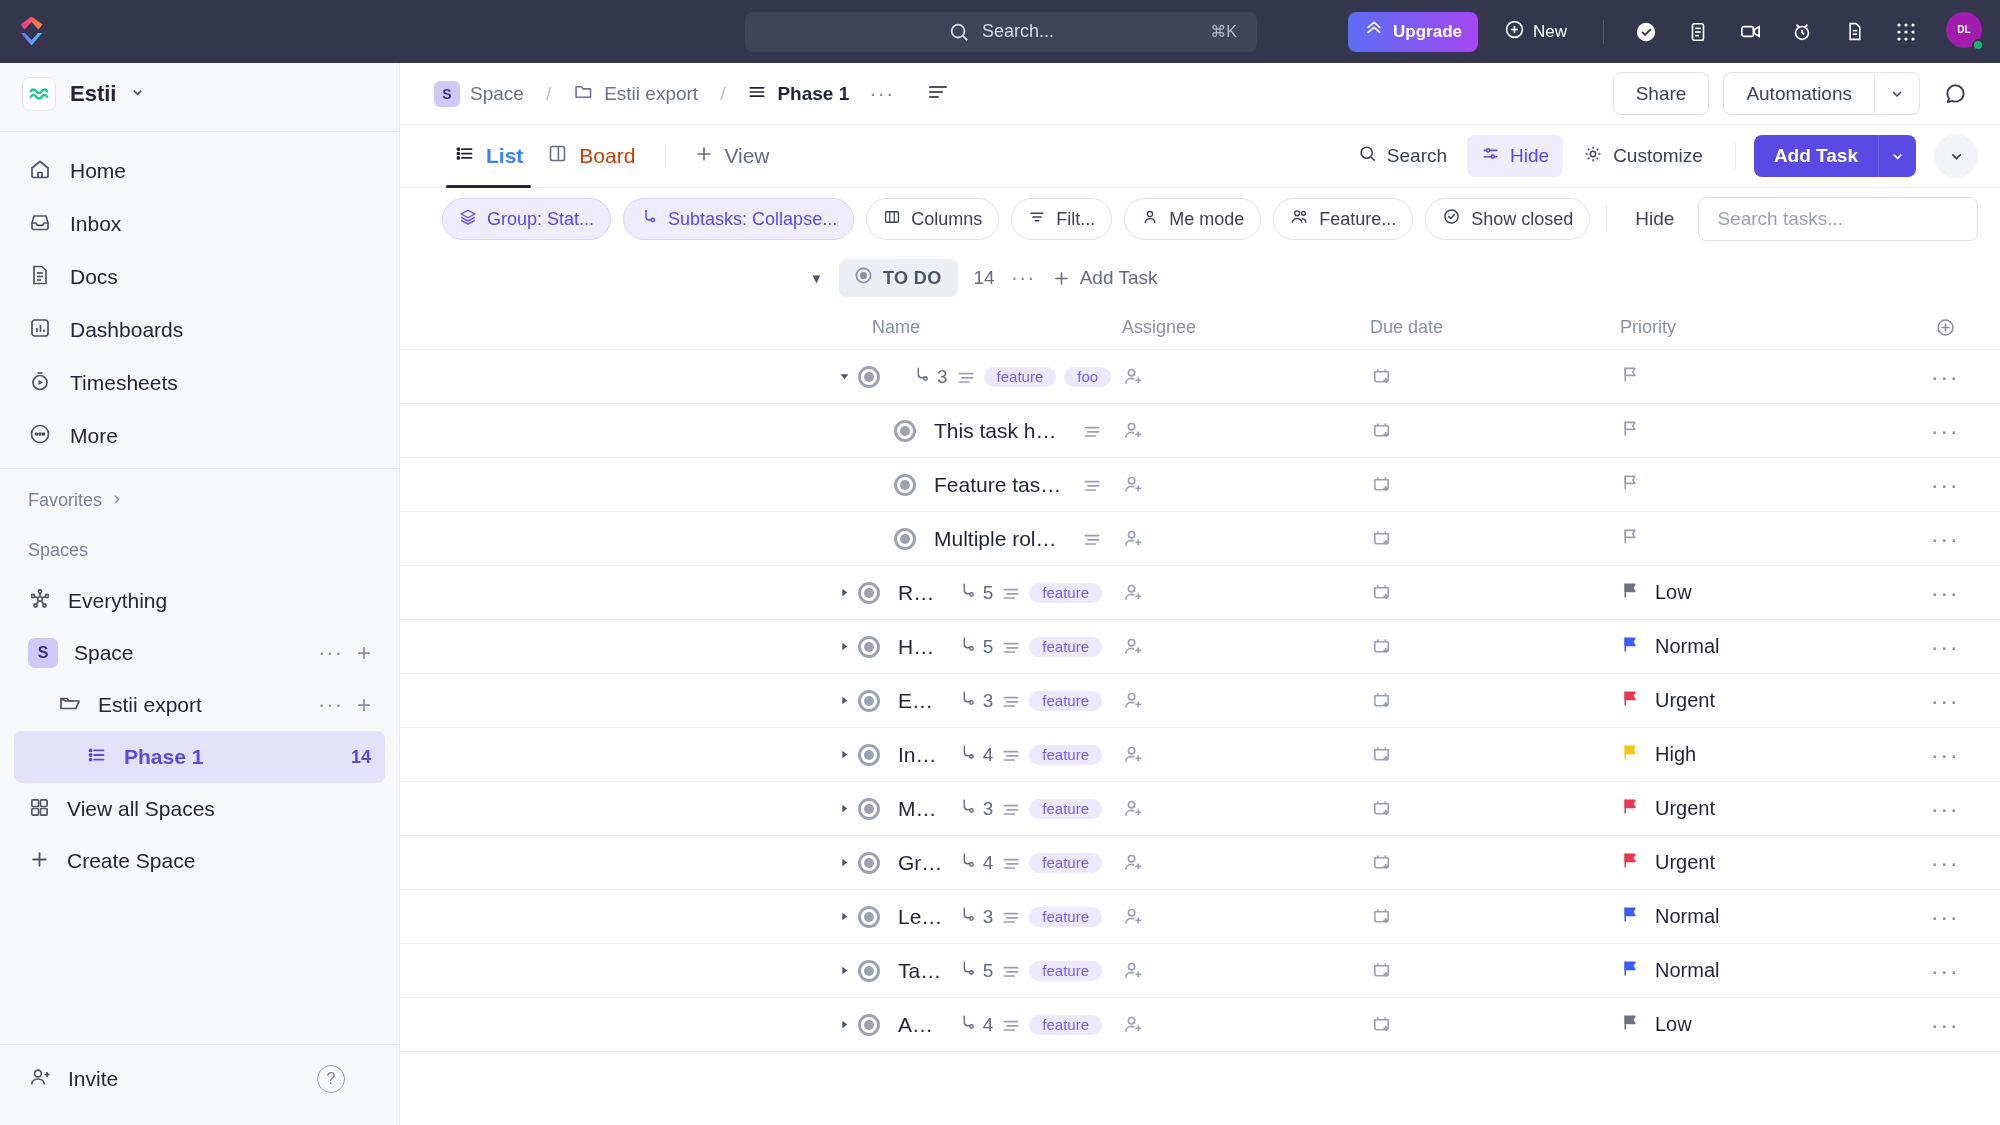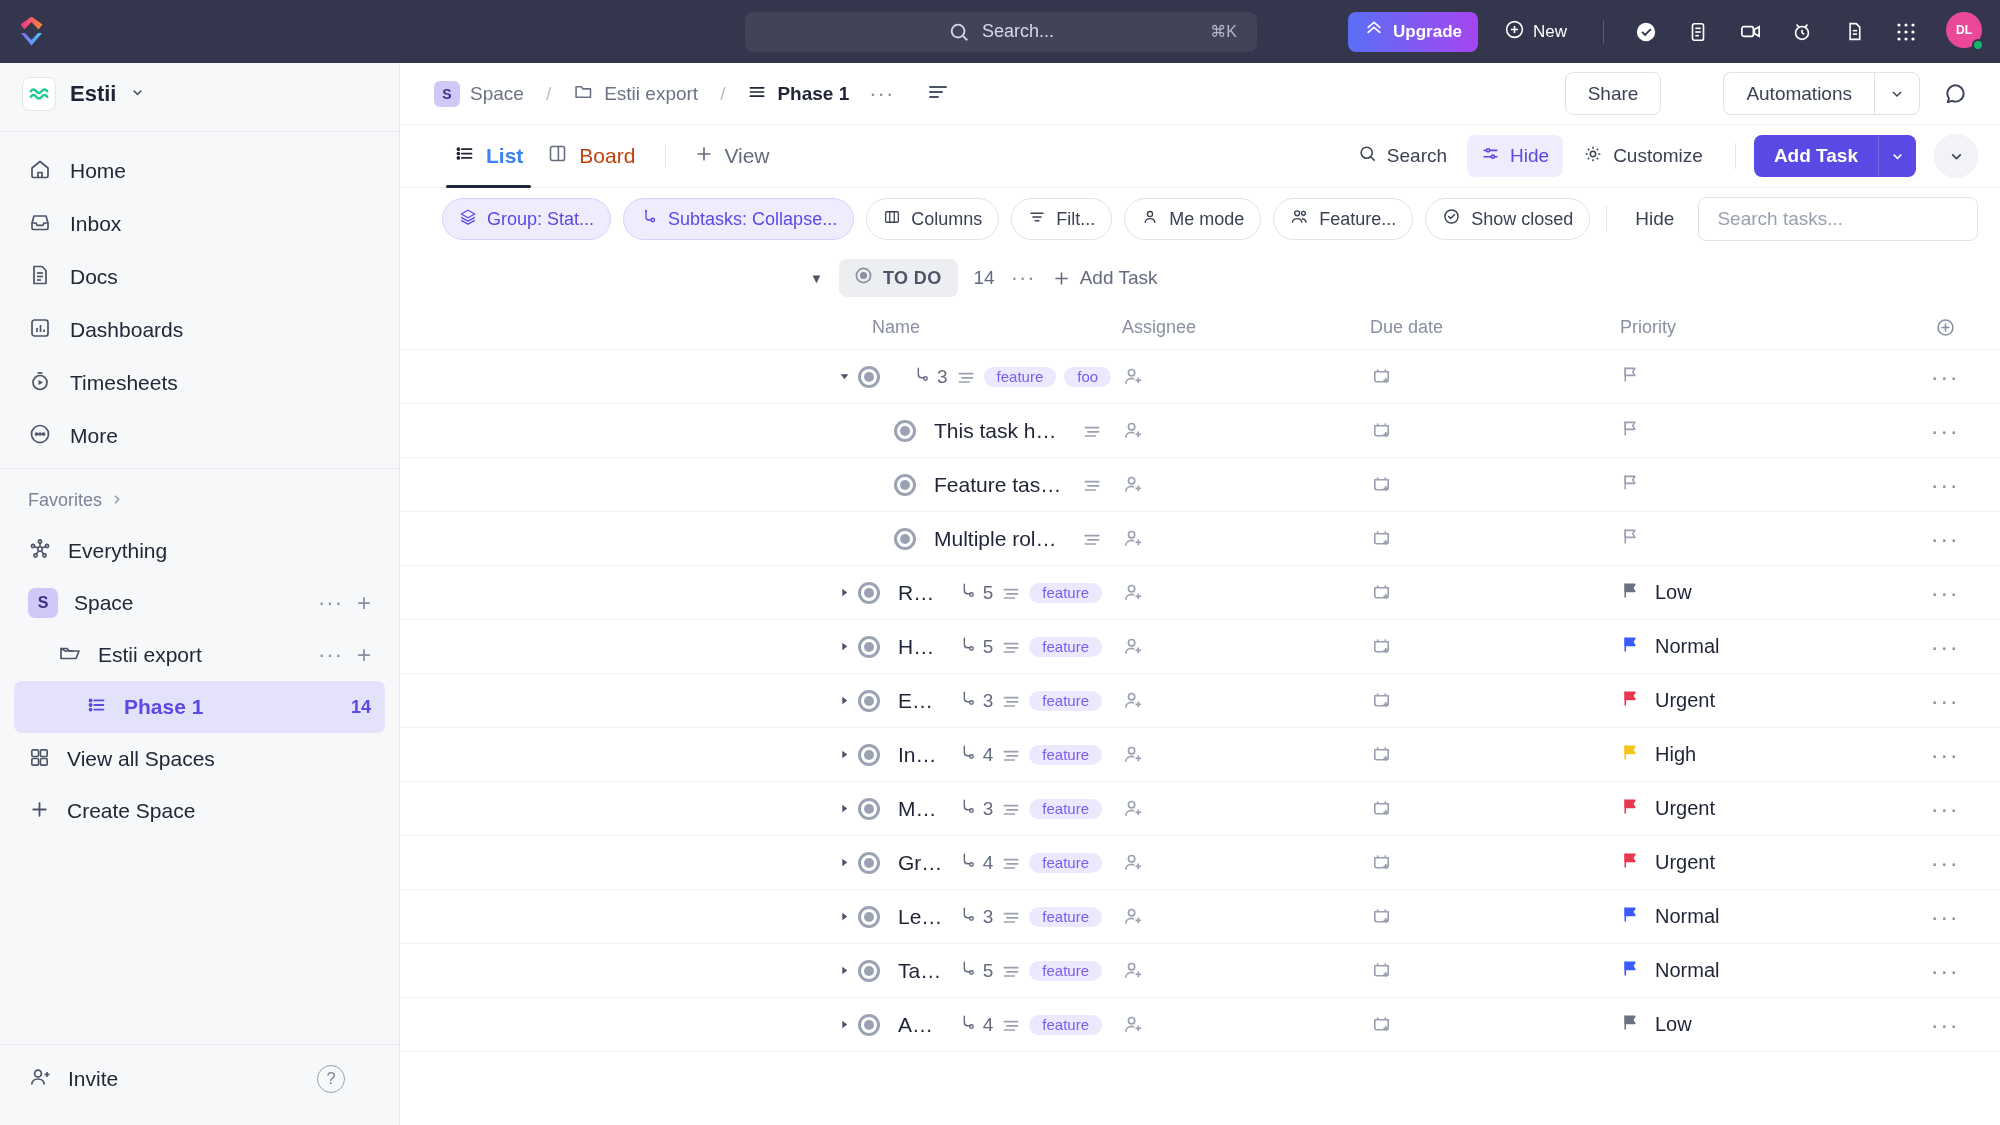--- a/index.html
+++ b/index.html
@@ -41,22 +41,22 @@
     display: flex; align-items: center; gap: 9px;
     color: #fff; font-size: 17px; font-weight: 600; cursor: pointer;
   }
   .new-btn { height: 40px; padding: 0 14px; display: flex; align-items: center; gap: 8px;
     color: #fff; font-size: 17px; cursor: pointer; }
   .top-div { width: 1px; height: 24px; background: #565a72; margin: 0 10px; }
   .top-ico { width: 40px; height: 40px; display: flex; align-items: center; justify-content: center;
     cursor: pointer; border-radius: 6px; }
   .avatar-wrap { position: relative; width: 40px; height: 40px; margin-left: 8px; cursor: pointer; }
   .avatar {
-    width: 36px; height: 36px; border-radius: 50%; background: #ec4899;
-    color: #fff; font-size: 12px; font-weight: 700;
+    width: 36px; height: 36px; border-radius: 50%; background: #a21caf;
+    color: #fff; font-size: 10px; font-weight: 700;
     display: flex; align-items: center; justify-content: center;
   }
   .avatar-dot { position: absolute; right: 2px; bottom: 1px; width: 12px; height: 12px;
     border-radius: 50%; background: #12b76a; border: 2px solid #33364d; }
 
   
   .body { flex: 1; display: flex; min-height: 0; }
 
   
   .sidebar {
@@ -118,21 +118,21 @@
   .crumb-txt.cur { color: #1f2438; font-weight: 700; }
   .crumb-sep { color: #b9bece; font-size: 19px; margin: 0 12px; }
   .crumb-dots { color: #8a90a3; font-size: 22px; letter-spacing: 1px; margin-left: 10px;
     line-height: 10px; cursor: pointer; }
   .crumb-lines { margin-left: 22px; cursor: pointer; }
   .crumb-right { margin-left: auto; display: flex; align-items: center; gap: 14px; }
   .obtn { height: 43px; padding: 0 22px; border: 1px solid #dfe2e8; border-radius: 8px;
     background: #fff; font-size: 19px; color: #3b4255; cursor: pointer;
     display: flex; align-items: center; }
   .obtn-group { display: flex; }
-  .obtn-group .obtn:first-child { border-radius: 8px 0 0 8px; border-right: none; margin-left: 48px; }
+  .obtn-group .obtn:first-child { border-radius: 8px 0 0 8px; border-right: none; }
   .obtn-group .obtn:last-child { border-radius: 0 8px 8px 0; padding: 0 14px; }
   .chat-ico { width: 44px; height: 44px; display: flex; align-items: center; justify-content: center;
     cursor: pointer; }
 
   .tabbar { height: 63px; display: flex; align-items: center; padding: 0 22px 0 42px;
     border-bottom: 1px solid #eef0f3; }
   .tab { height: 63px; display: flex; align-items: center; gap: 11px; padding: 0 12px;
     font-size: 21px; color: #c2410c; cursor: pointer; position: relative; }
   .tab.active { color: #3b82f6; font-weight: 600; }
   .tab.active::after { content: ''; position: absolute; left: 4px; right: 4px; bottom: 0;
@@ -397,20 +397,23 @@
 
       <div class="sec-head">
         <span>Favorites</span>
         <span>
           <svg width="13" height="13" viewBox="0 0 24 24" fill="none" stroke="#8a90a3" stroke-width="2.4">
               <polyline points="9 5 16 12 9 19"></polyline>
             </svg>
         </span>
       </div>
 
+      <div class="sec-head">
+        <span>Spaces</span>
+      </div>
 
       <div class="sp-item">
         <span>
           <svg width="24" height="24" viewBox="0 0 24 24" fill="none" stroke="#4d5468" stroke-width="1.6">
             <circle cx="12" cy="12" r="2.3"></circle>
               <circle cx="12" cy="4.5" r="1.6"></circle>
               <circle cx="19" cy="9" r="1.6"></circle>
               <circle cx="16.5" cy="18.5" r="1.6"></circle>
               <circle cx="7.5" cy="18.5" r="1.6"></circle>
               <circle cx="5" cy="9" r="1.6"></circle>

